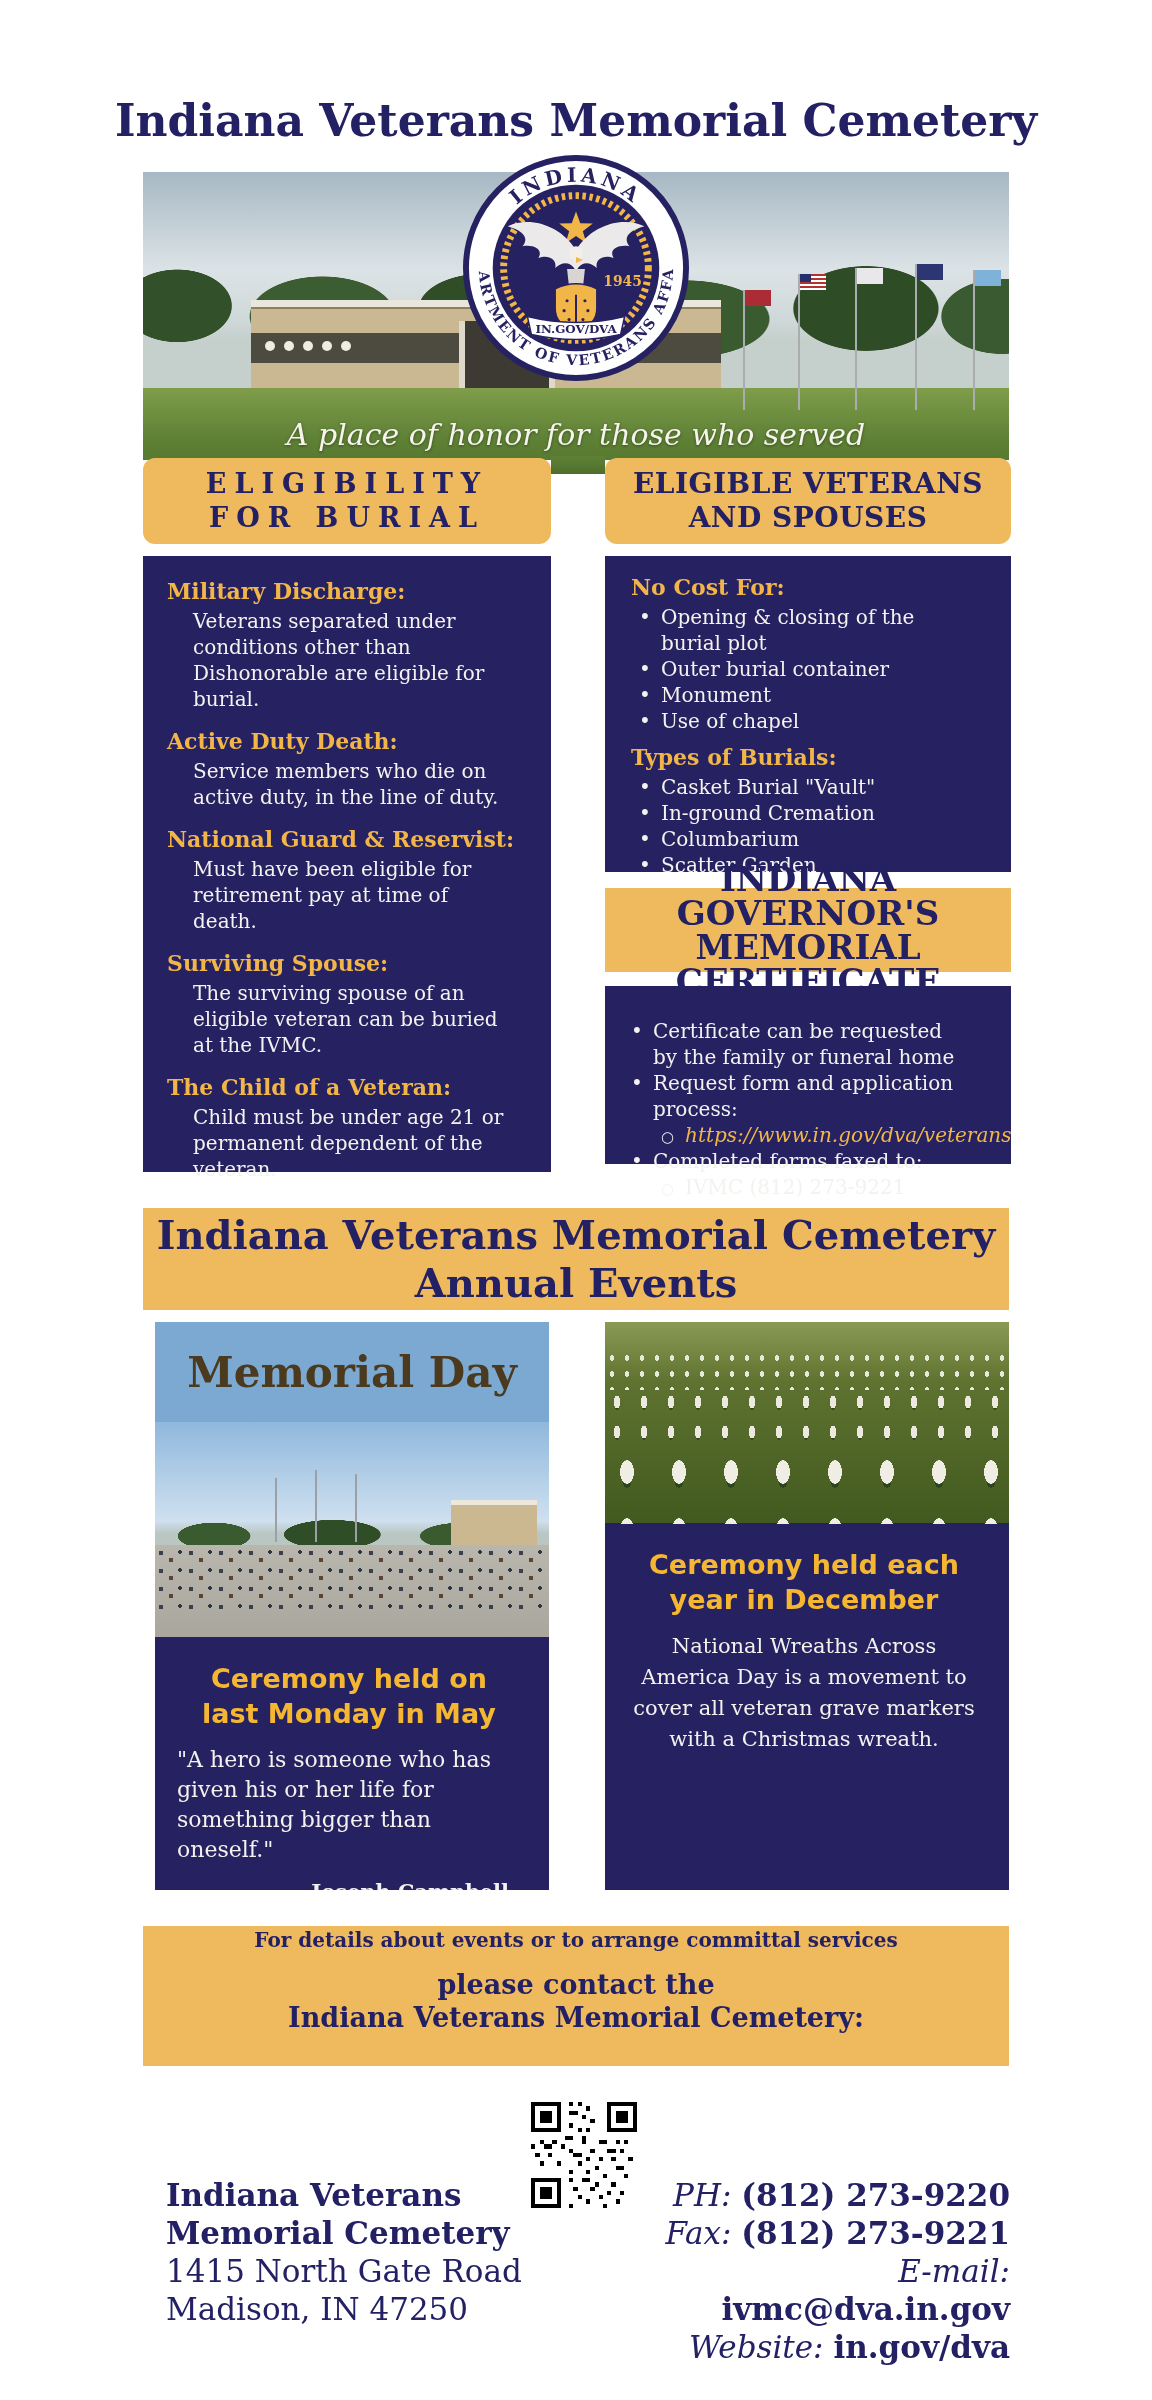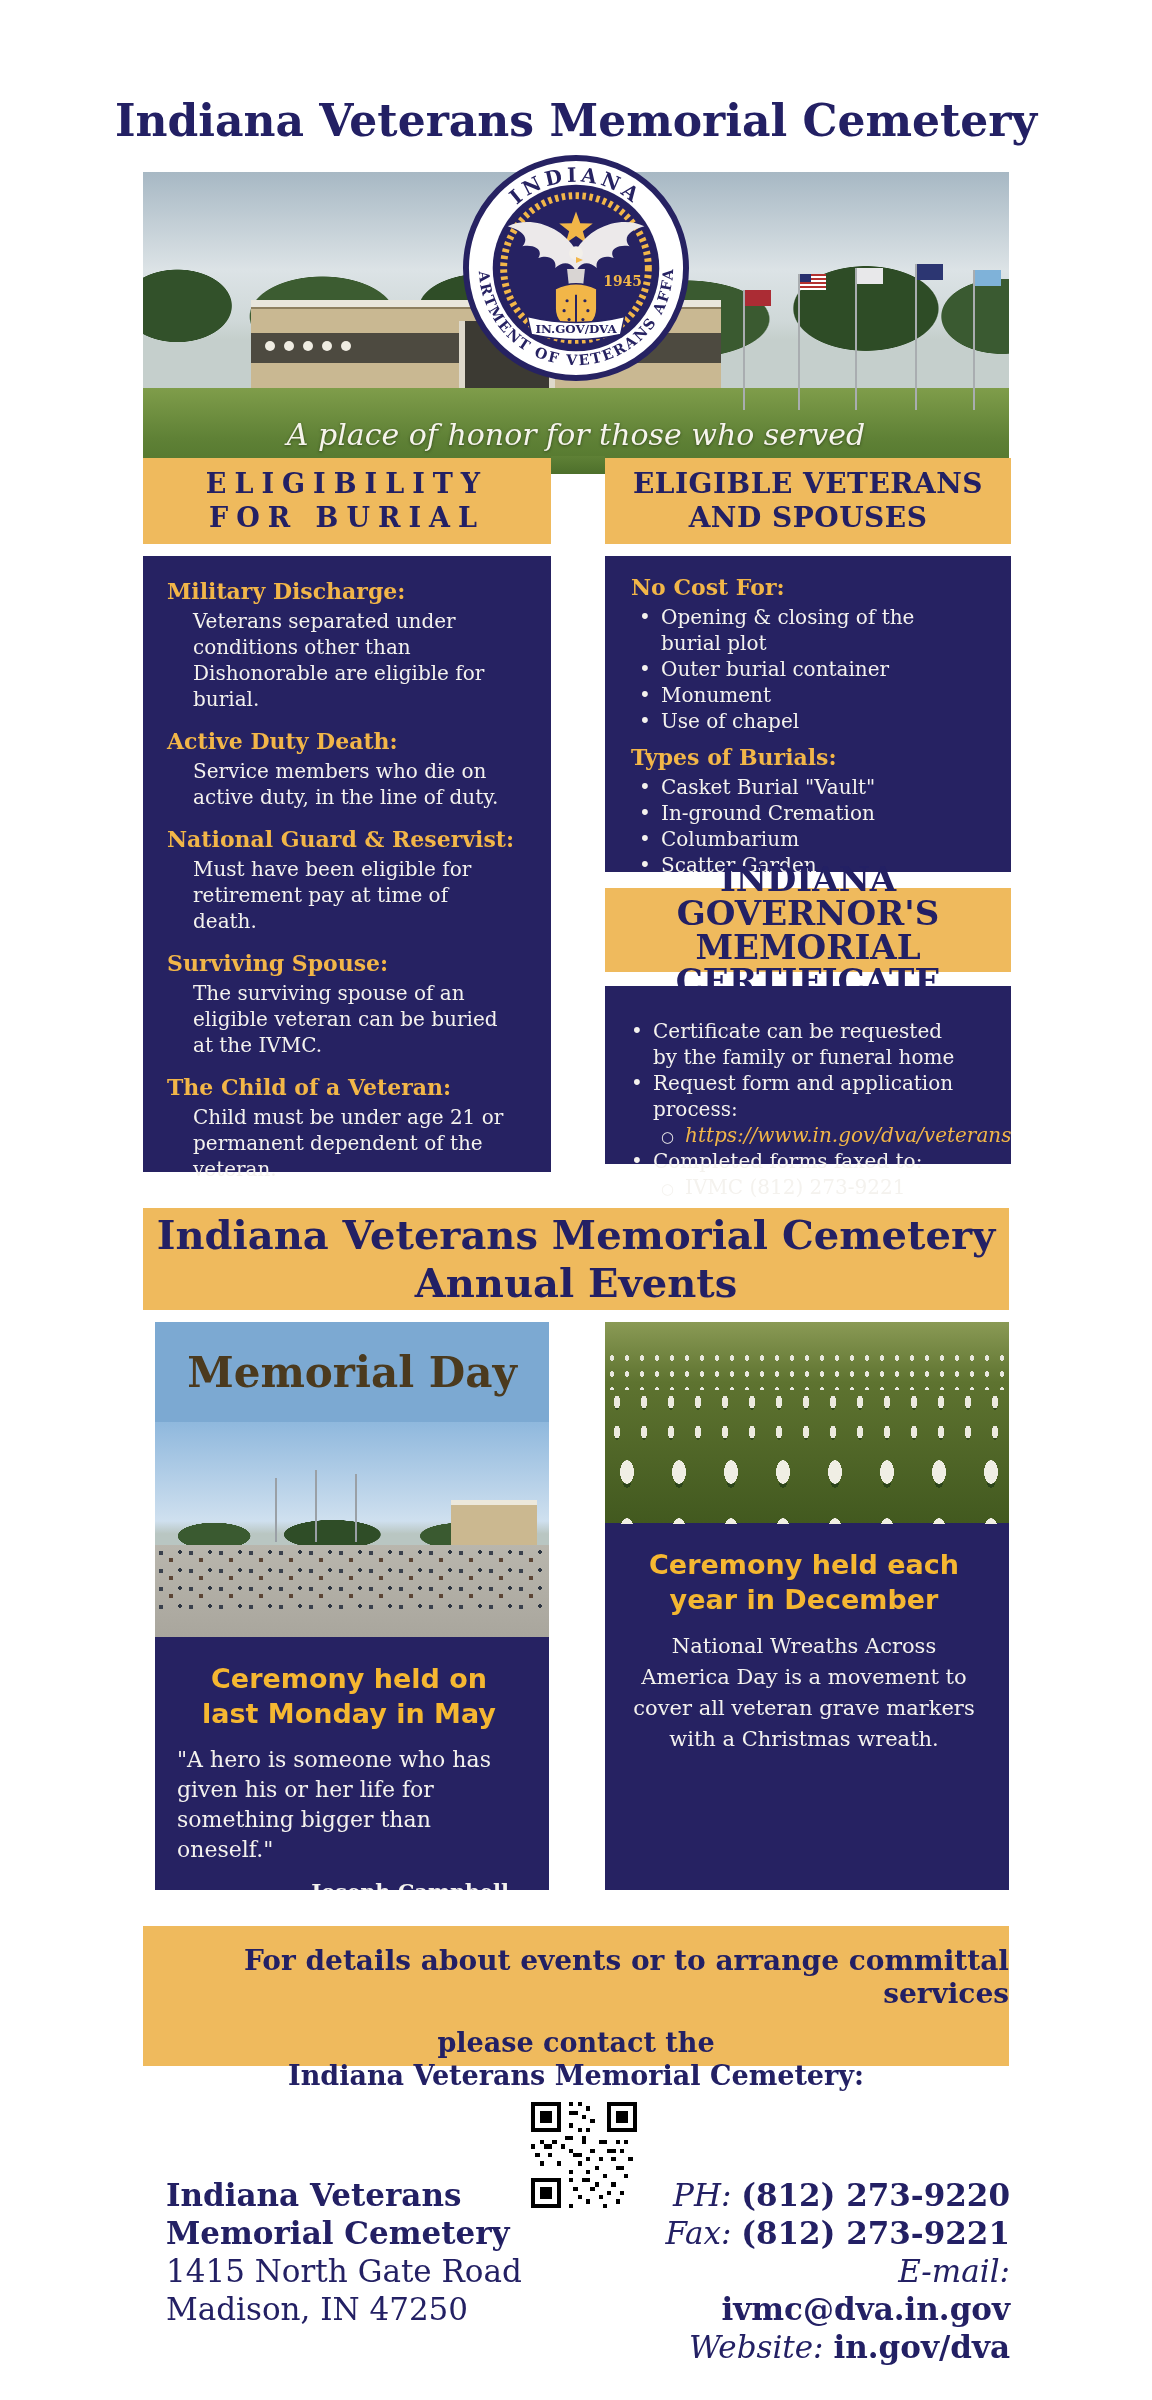--- a/index.html
+++ b/index.html
@@ -43,21 +43,21 @@
   .flag.blue i{background:#7fb2d9;}
   .tagline{position:absolute;left:0;bottom:8px;width:100%;text-align:center;
     color:#f6f4ec;font-style:italic;font-size:30px;text-shadow:0 1px 3px rgba(20,30,10,.55);}
   .grass-sliver{position:absolute;left:551px;top:456px;width:54px;height:18px;z-index:1;
     background:linear-gradient(180deg,#5f8136,#4d6f2b);}
   
   .seal{position:absolute;left:462px;top:154px;width:228px;height:228px;z-index:5;}
   
   .col-head{position:absolute;top:458px;height:86px;z-index:2;background:var(--gold);
     display:flex;flex-direction:column;align-items:center;justify-content:center;
-    color:var(--navy_text);font-weight:bold;text-align:center;}
+    color:var(--navy_text);font-weight:bold;text-align:center;border-radius:12px;}
   .col-head.spaced{letter-spacing:8px;font-size:27px;line-height:34px;}
   .col-head.tight{font-size:28px;line-height:34px;letter-spacing:.5px;}
   #elig-head{left:143px;width:408px;}
   #vets-head{left:605px;width:406px;}
   #cert-head{left:605px;top:888px;width:406px;height:84px;position:absolute;background:var(--gold);
     display:flex;flex-direction:column;align-items:center;justify-content:center;
     color:var(--navy_text);font-weight:bold;font-size:34px;line-height:34px;text-align:center;}
   
   .panel{position:absolute;background:var(--navy);color:var(--cream);}
   #elig-panel{left:143px;top:556px;width:408px;height:616px;padding:22px 20px 10px 24px;}
@@ -111,21 +111,21 @@
       radial-gradient(circle 2px at 22px 38px,#8d2f2f 70%,transparent 72%);background-size:52px 58px;}
   .card-bottom{flex:1;background:var(--navy);padding:24px 28px 0 22px;text-align:center;}
   .card-bottom .ch{color:#f5b731;font-family:"DejaVu Sans","Liberation Sans",sans-serif;
     font-weight:bold;font-size:27px;line-height:35px;margin:0 auto 14px auto;max-width:330px;}
   .card-bottom .quote{color:var(--cream);font-size:22px;line-height:30px;text-align:left;max-width:352px;margin:0 auto;}
   .card-bottom .attrib{color:var(--cream);font-weight:bold;font-size:21px;text-align:right;padding:14px 12px 0 0;}
   .card-bottom .body-centered{color:var(--cream);font-size:21px;line-height:31px;max-width:352px;margin:0 auto;}
   
   .contact-band{position:absolute;left:143px;top:1926px;width:866px;height:140px;background:var(--gold);
     color:var(--navy_text);text-align:center;font-weight:bold;}
-  .contact-band .l1{font-size:28px;padding-top:18px;text-align:right;}
+  .contact-band .l1{font-size:20px;padding-top:2px;}
   .contact-band .l23{margin-top:16px;font-size:27px;line-height:33px;}
   
   .qr{position:absolute;left:527px;top:2098px;width:114px;height:114px;background:#fff;}
   .footer-left{position:absolute;left:166px;top:2176px;width:380px;color:var(--navy_text);
     font-size:31px;line-height:38px;}
   .footer-left .b{font-weight:bold;}
   .footer-right{position:absolute;left:620px;top:2176px;width:390px;color:var(--navy_text);
     font-size:31px;line-height:38px;text-align:right;}
   .footer-right .row span.lab{font-style:italic;}
   .footer-right .row span.val{font-weight:bold;}

